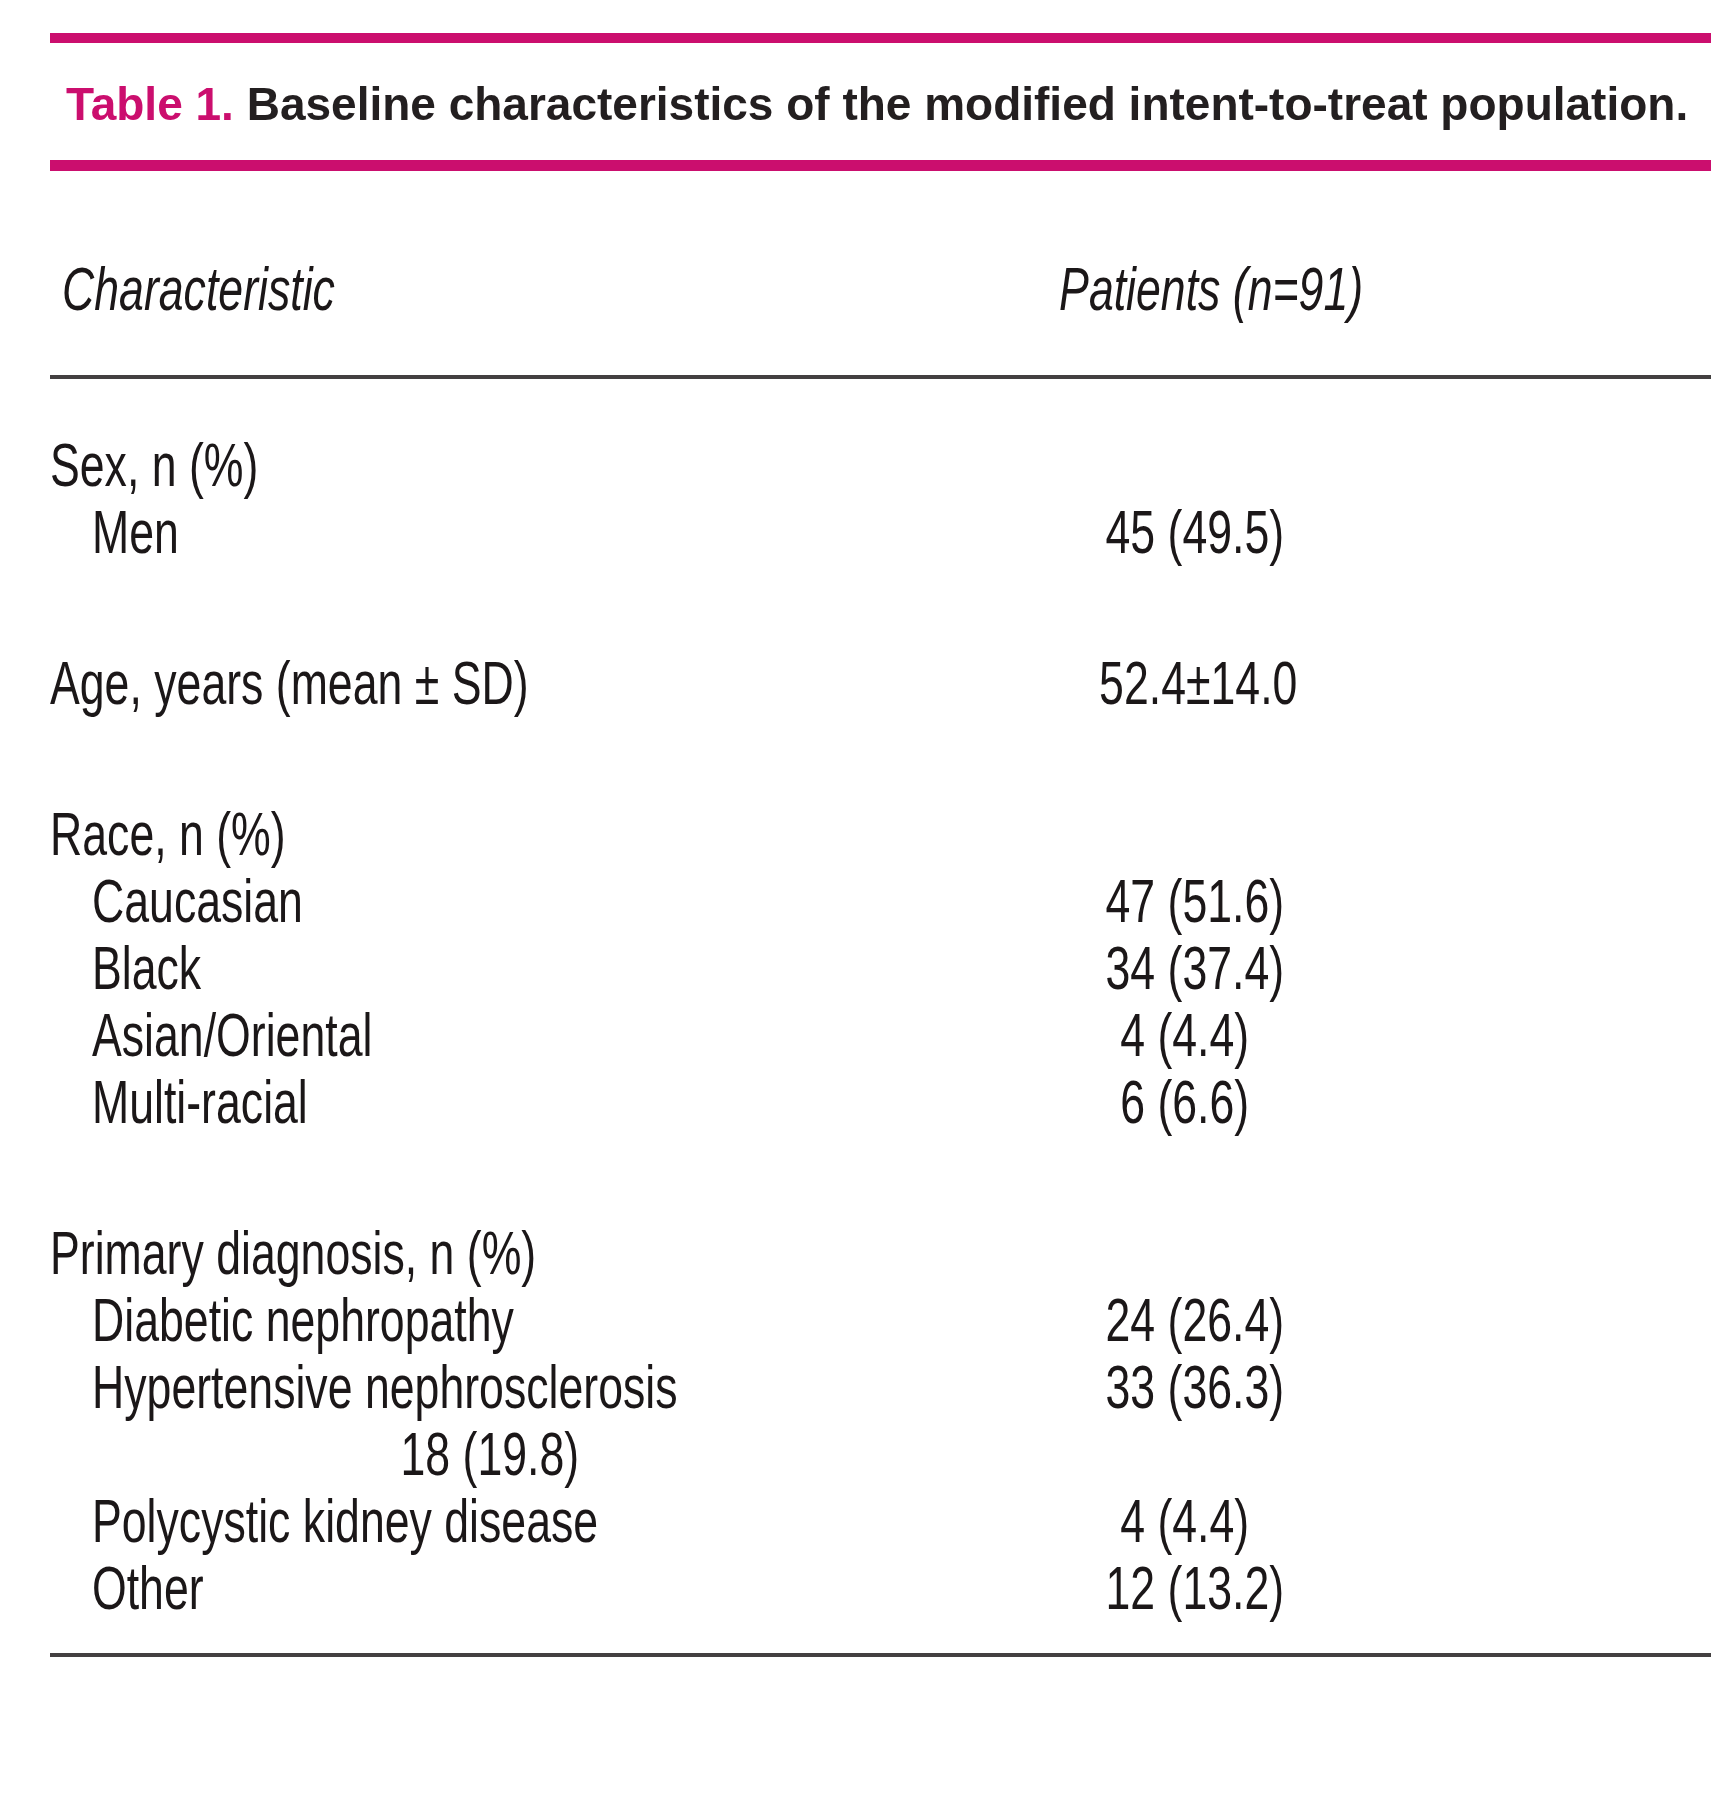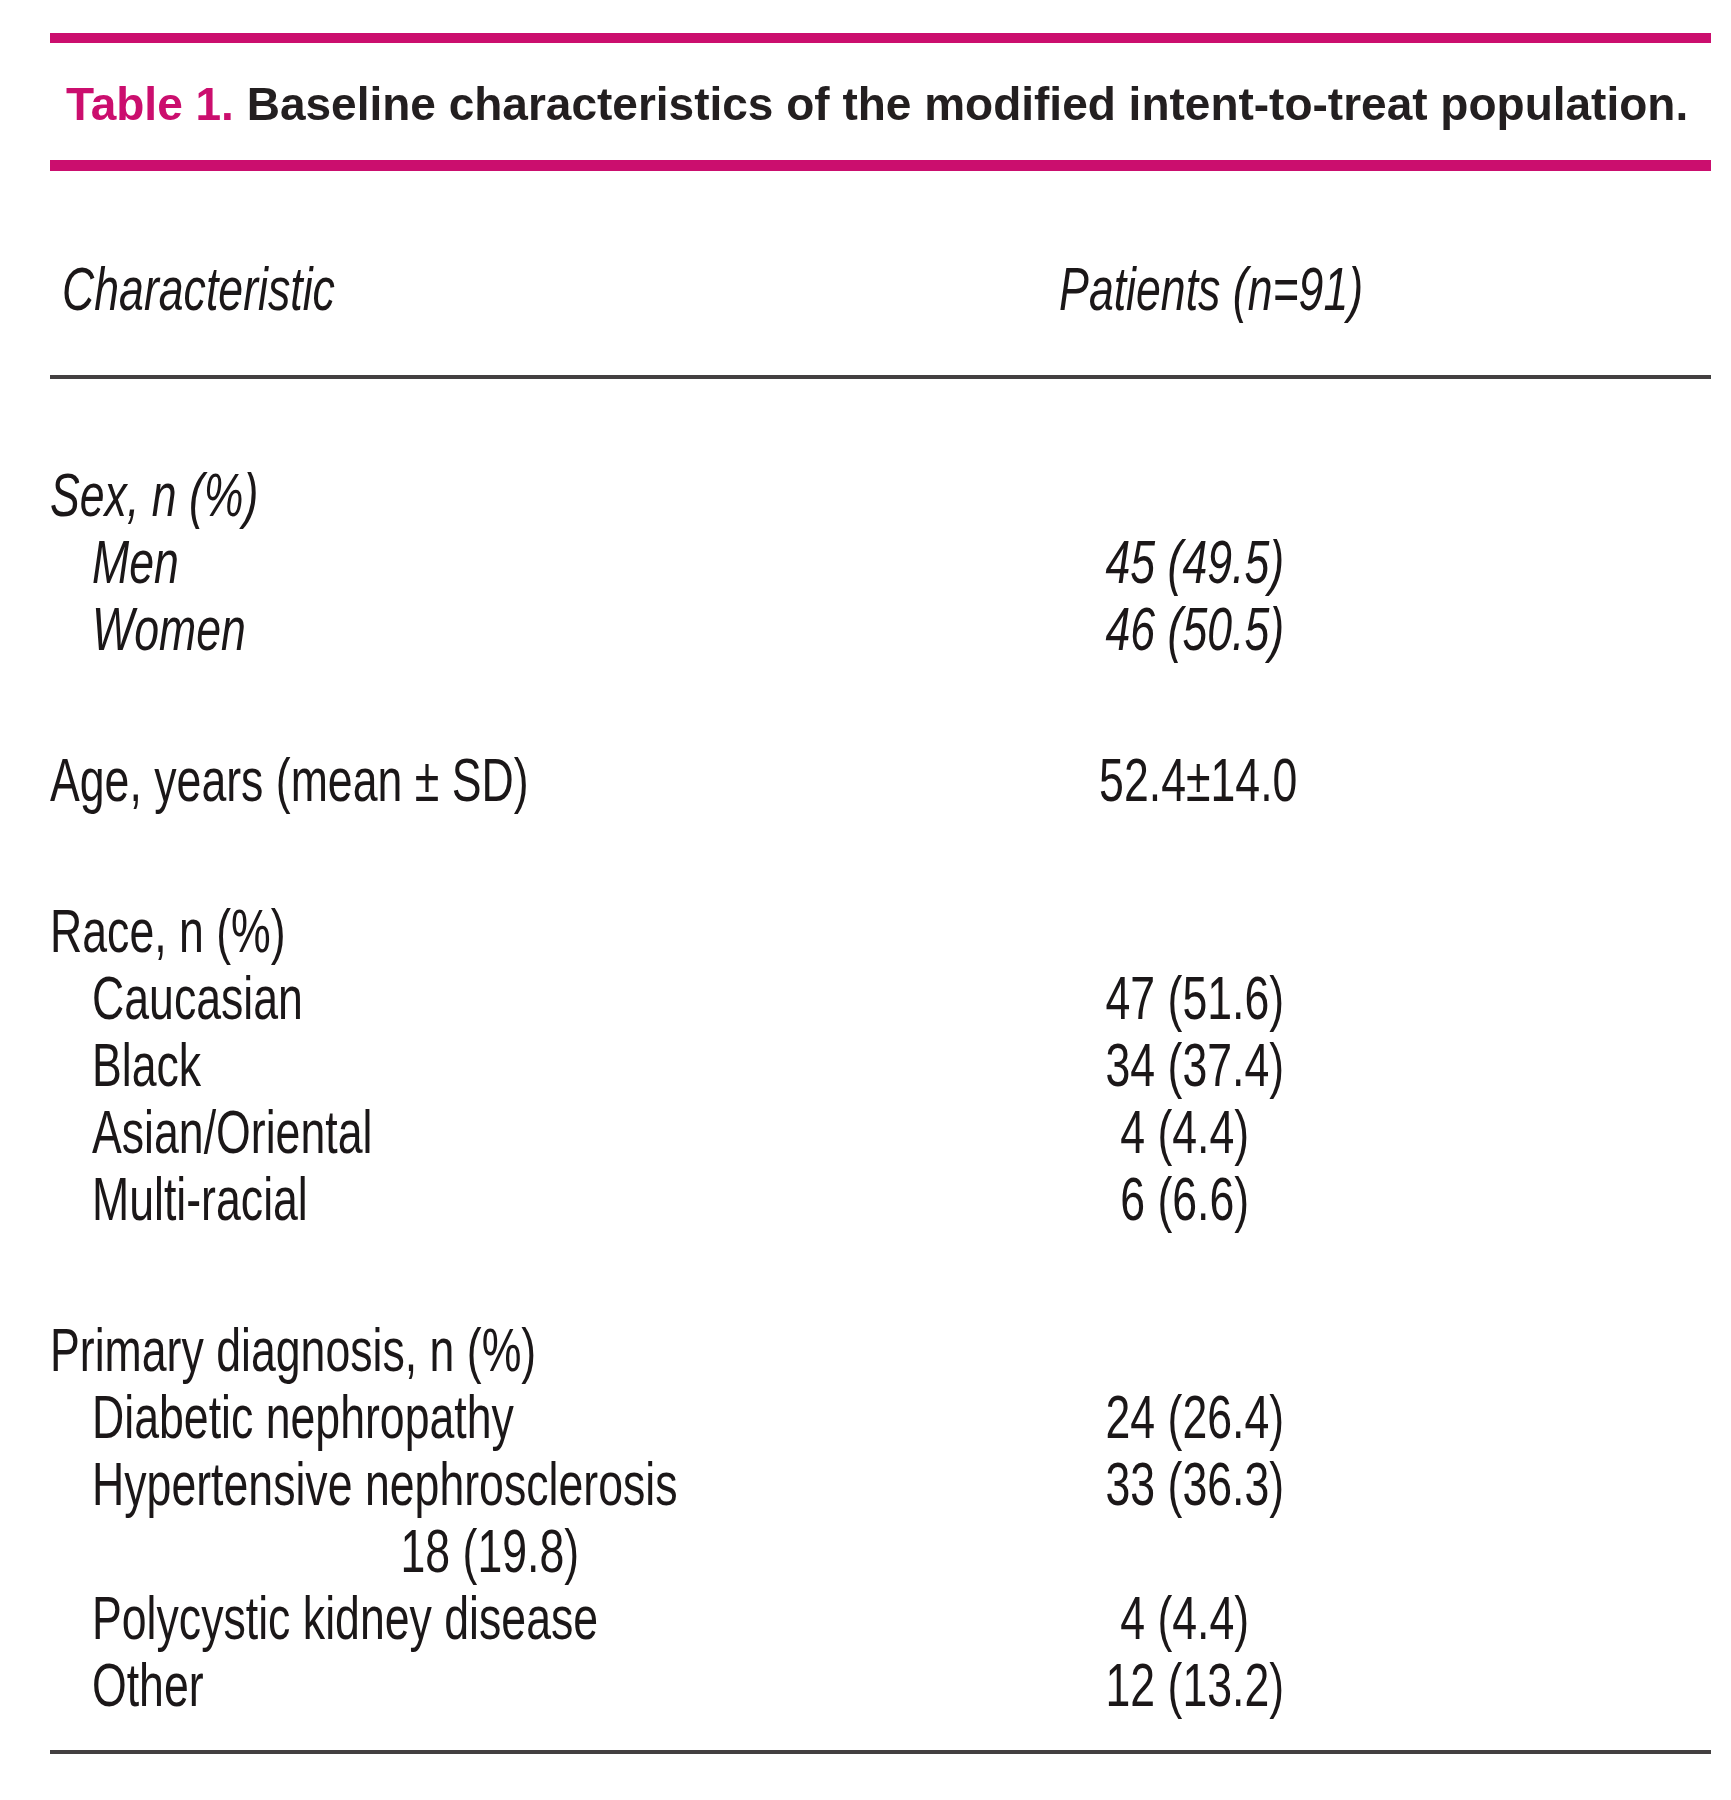--- a/index.html
+++ b/index.html
@@ -55,21 +55,21 @@
   .cell-value.centered{text-align:left;padding-right:0;}
   .it{font-style:italic;}
 
   
   .cx,.cxr,.cxc{display:inline-block;white-space:nowrap;transform:scaleX(0.72);}
   .cx{transform-origin:left center;}
   .cxr{transform-origin:right center;}
   .cxc{transform-origin:center center;}
 
   .section{margin-top:84px;}
-  .section.first{margin-top:82px;font-style:italic;}
+  .section.first{margin-top:52px;}
 </style>
 </head>
 <body>
 
 <div class="page">
 
   <div class="rule accent top"></div>
 
   <p class="title"><span class="caption-label">Table 1.</span> <span class="caption-text">Baseline characteristics of the modified intent-to-treat population.</span></p>
 
@@ -83,24 +83,20 @@
   <div class="rule header-divider"></div>
 
   <div class="section first">
     <div class="row">
       <div class="cell-label"><span class="cx">Sex, n (%)</span></div>
       <div class="cell-value"></div>
     </div>
     <div class="row">
       <div class="cell-label indent"><span class="cx">Men</span></div>
       <div class="cell-value"><span class="cxr">45 (49.5)</span></div>
-    </div>
-    <div class="row">
-      <div class="cell-label indent"><span class="cx">Women</span></div>
-      <div class="cell-value"><span class="cxr">46 (50.5)</span></div>
     </div>
   </div>
 
   <div class="section">
     <div class="row">
       <div class="cell-label"><span class="cx">Age, years (mean ± SD)</span></div>
       <div class="cell-value"><span class="cxr">52.4±14.0</span></div>
     </div>
   </div>
 

